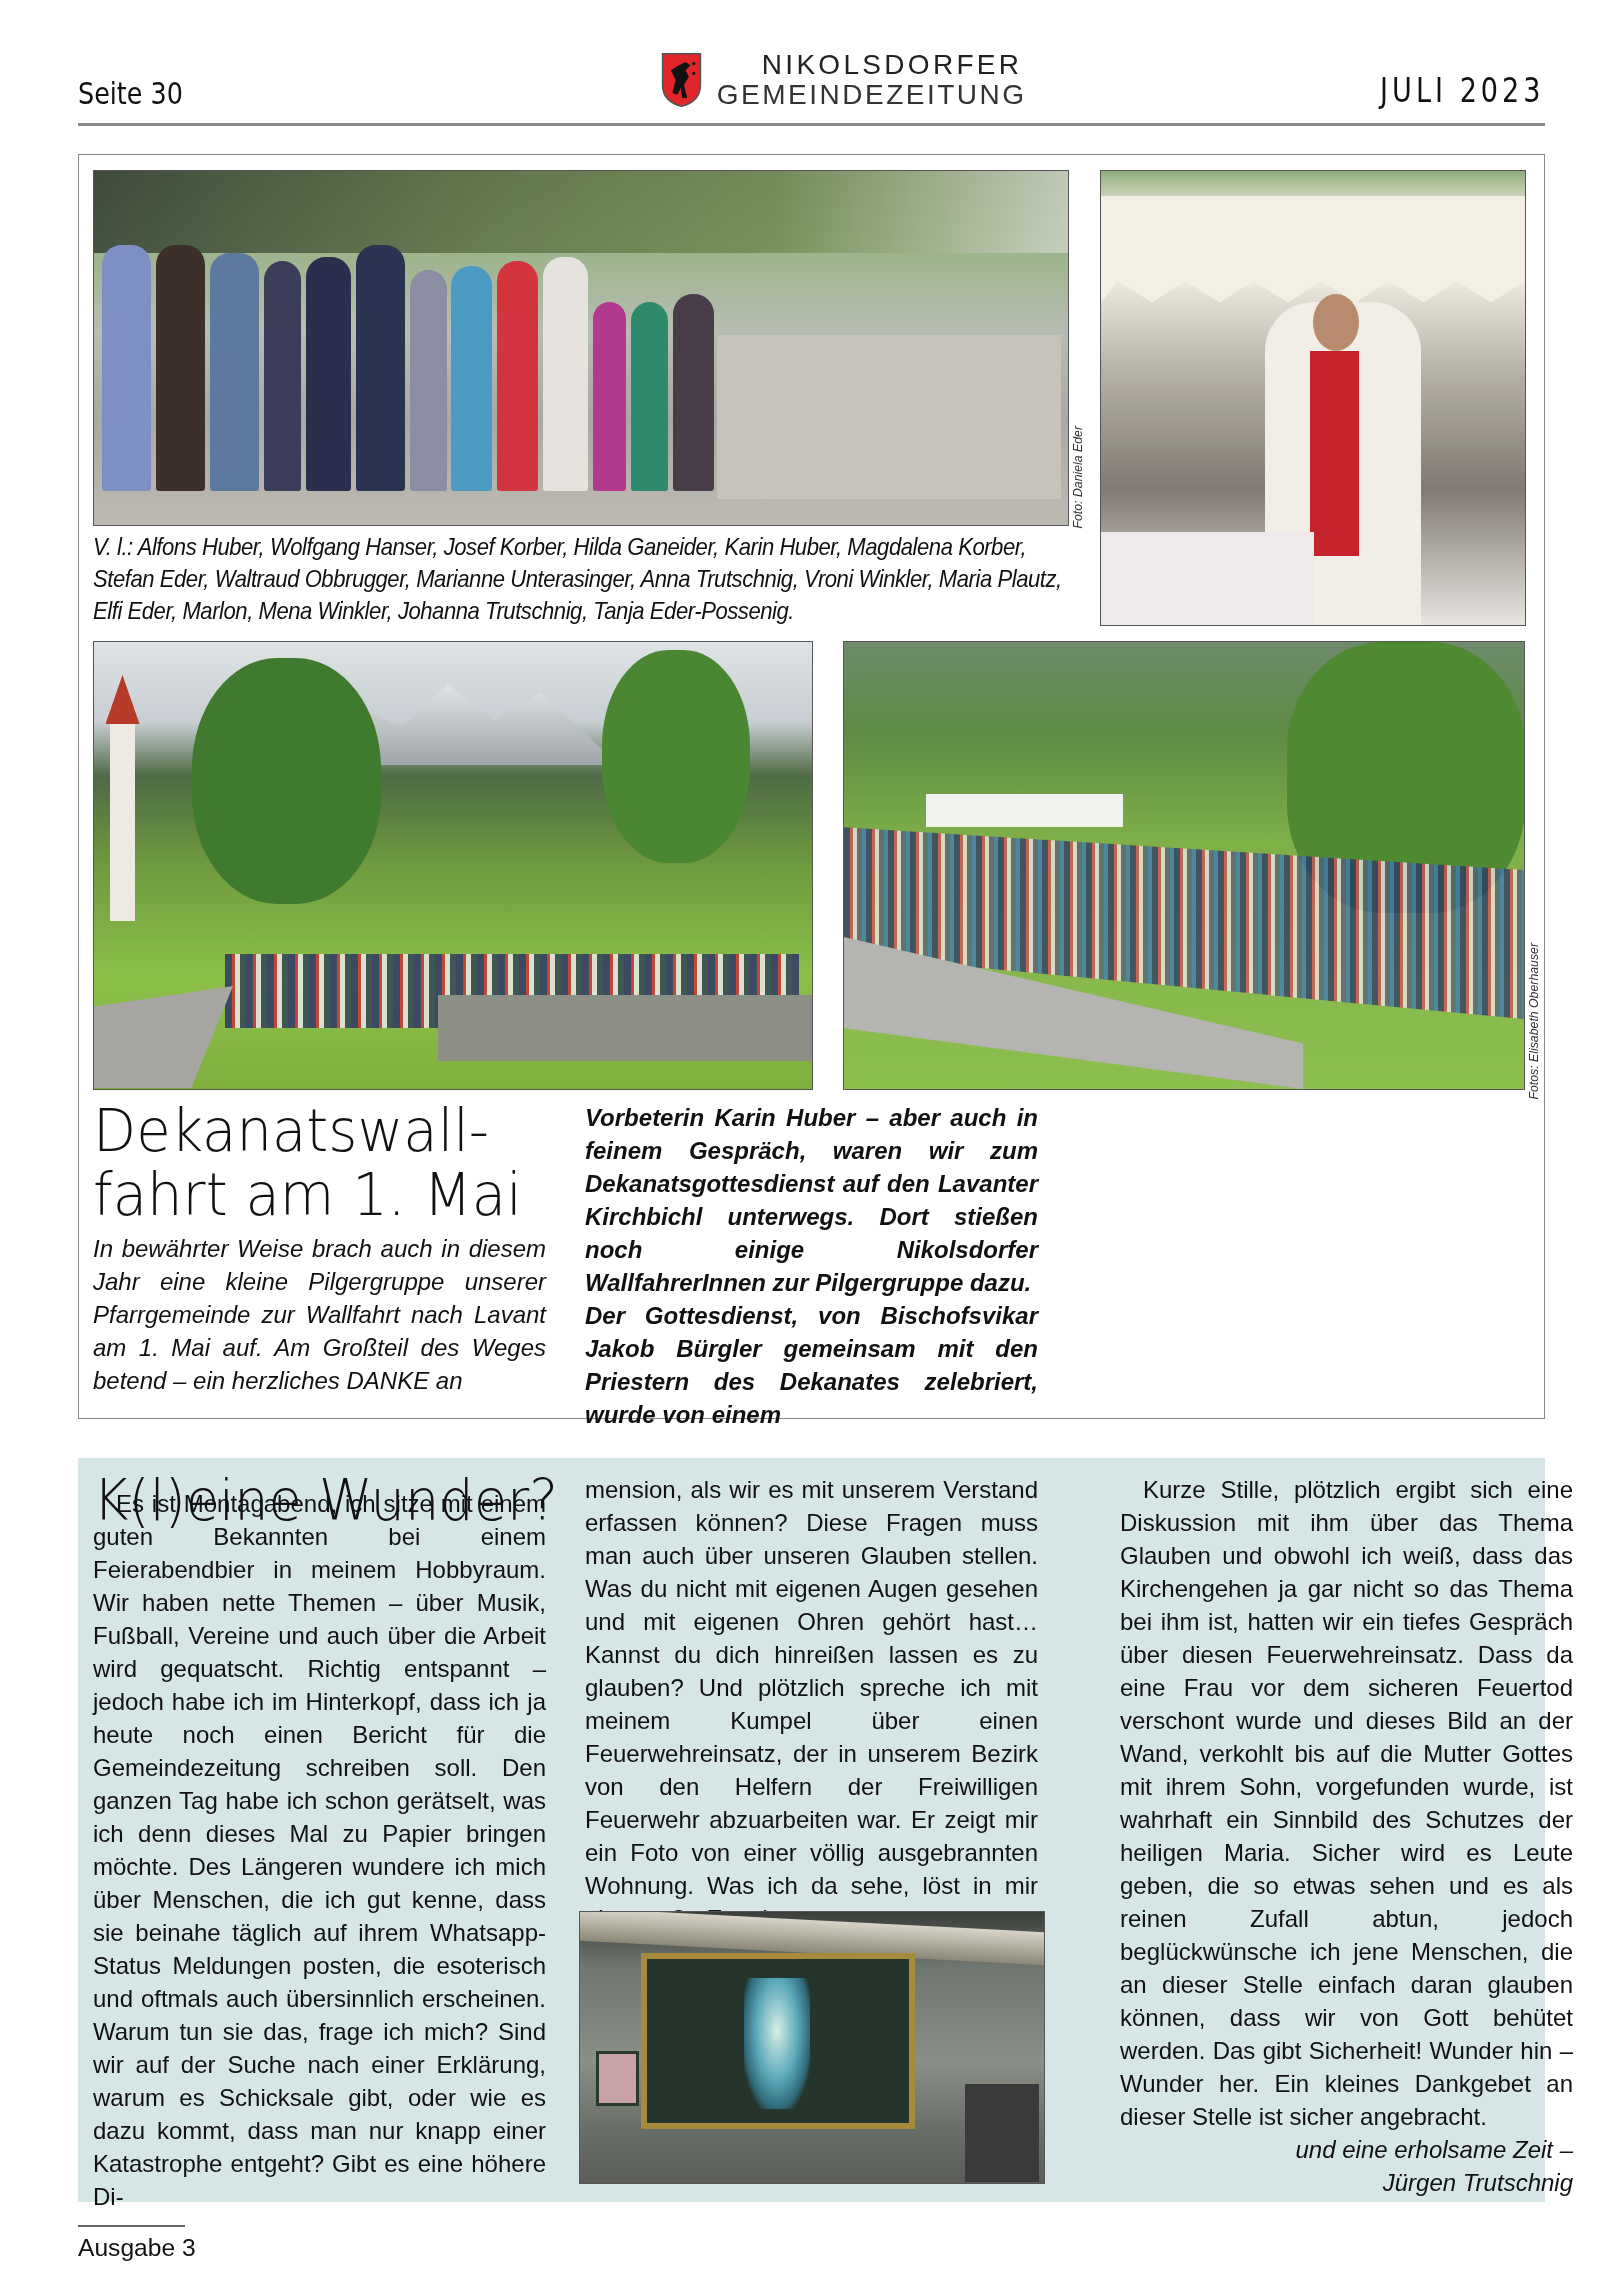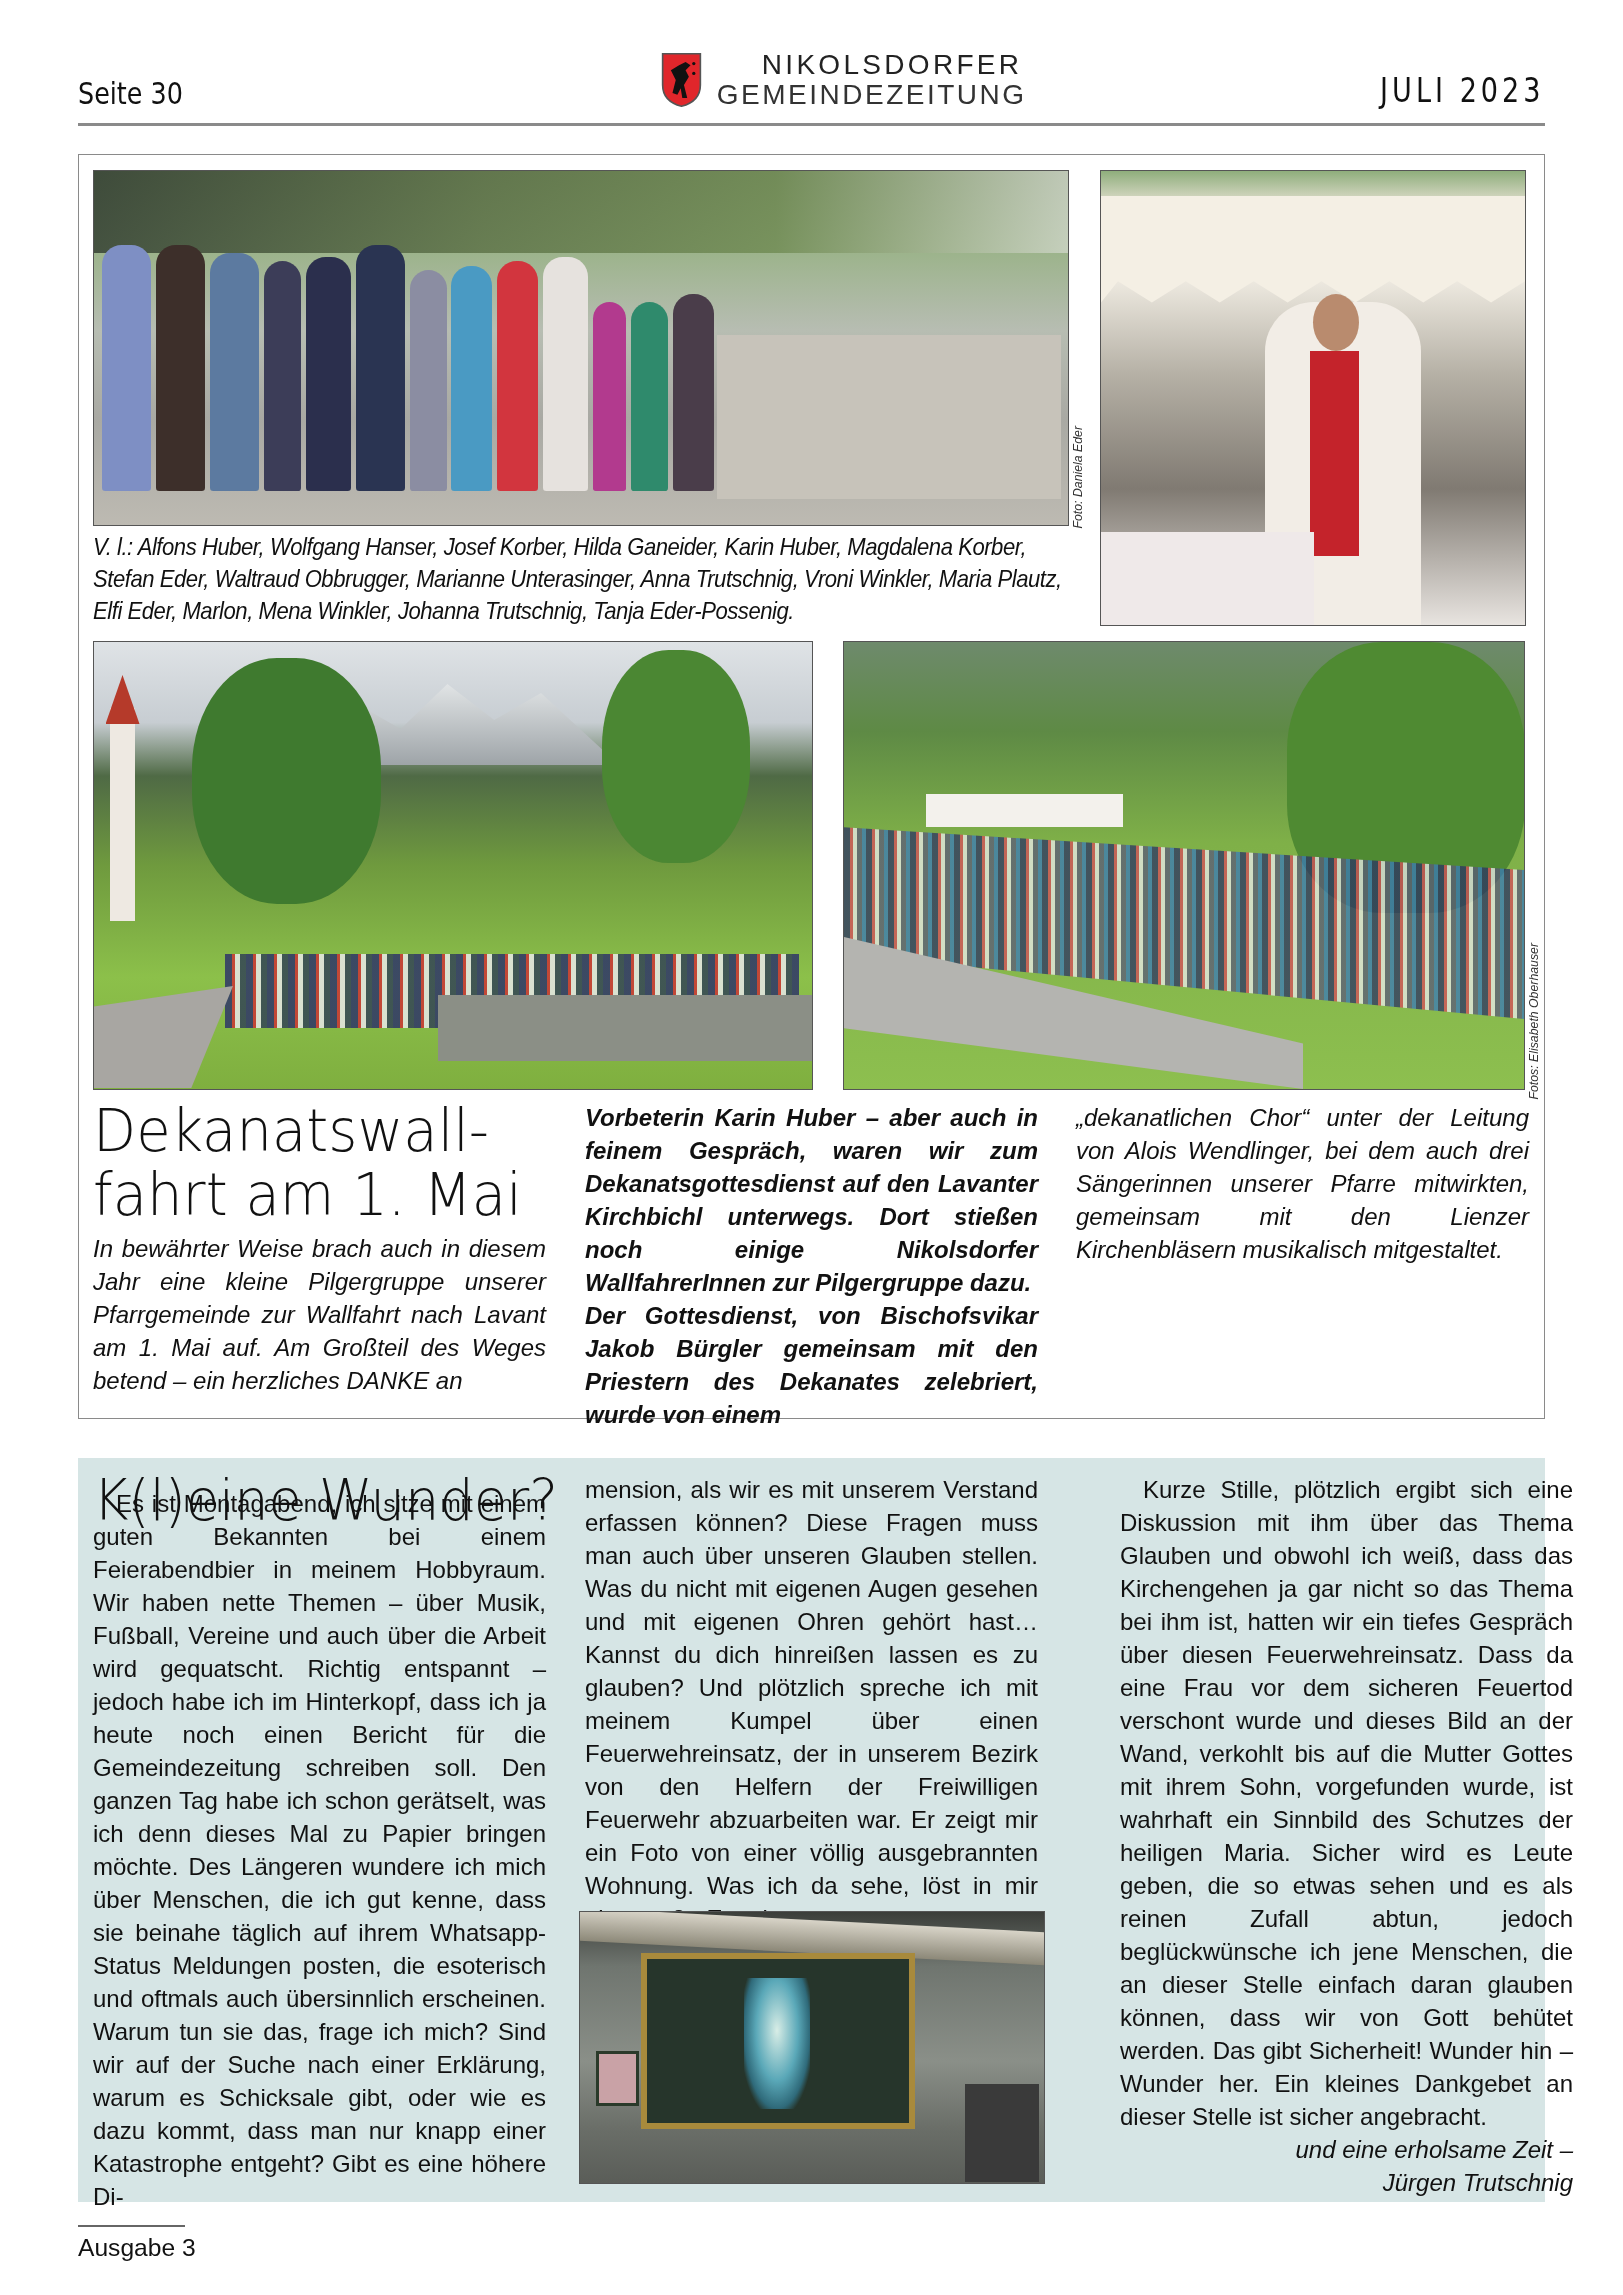--- a/index.html
+++ b/index.html
@@ -109,21 +109,20 @@
 </div>
 
 <div class="col-text" style="left:93px;top:1232px;width:453px;">
   <p>In bewährter Weise brach auch in diesem Jahr eine kleine Pilgergruppe unserer Pfarrgemeinde zur Wallfahrt nach Lavant am 1. Mai auf. Am Großteil des Weges betend – ein herzliches DANKE an</p>
 </div>
 <div class="col-text" style="left:585px;top:1101px;width:453px;font-weight:bold;">
   <p>Vorbeterin Karin Huber – aber auch in feinem Gespräch, waren wir zum Dekanatsgottesdienst auf den Lavanter Kirchbichl unterwegs. Dort stießen noch einige Nikolsdorfer WallfahrerInnen zur Pilgergruppe dazu.</p>
   <p>Der Gottesdienst, von Bischofsvikar Jakob Bürgler gemeinsam mit den Priestern des Dekanates zelebriert, wurde von einem</p>
 </div>
 <div class="col-text" style="left:1076px;top:1101px;width:453px;">
-  <p>„dekanatlichen Chor“ unter der Leitung von Alois Wendlinger, bei dem auch drei Sängerinnen unserer Pfarre mitwirkten, gemeinsam mit den Lienzer Kirchenbläsern musikalisch mitgestaltet.</p>
 </div>
 
 <div class="abs box2"></div>
 <div class="abs h-wun">K(l)eine Wunder?</div>
 
 <div class="col-body" style="left:93px;top:1487px;width:453px;">
   <p class="indent">Es ist Montagabend, ich sitze mit einem guten Bekannten bei einem Feierabendbier in meinem Hobbyraum. Wir haben nette Themen – über Musik, Fußball, Vereine und auch über die Arbeit wird gequatscht. Richtig entspannt – jedoch habe ich im Hinterkopf, dass ich ja heute noch einen Bericht für die Gemeindezeitung schreiben soll. Den ganzen Tag habe ich schon gerätselt, was ich denn dieses Mal zu Papier bringen möchte. Des Längeren wundere ich mich über Menschen, die ich gut kenne, dass sie beinahe täglich auf ihrem Whatsapp-Status Meldungen posten, die esoterisch und oftmals auch übersinnlich erscheinen. Warum tun sie das, frage ich mich? Sind wir auf der Suche nach einer Erklärung, warum es Schicksale gibt, oder wie es dazu kommt, dass man nur knapp einer Katastrophe entgeht? Gibt es eine höhere Di-</p>
 </div>
 <div class="col-body" style="left:585px;top:1473px;width:453px;">
   <p>mension, als wir es mit unserem Verstand erfassen können? Diese Fragen muss man auch über unseren Glauben stellen. Was du nicht mit eigenen Augen gesehen und mit eigenen Ohren gehört hast… Kannst du dich hinreißen lassen es zu glauben? Und plötzlich spreche ich mit meinem Kumpel über einen Feuerwehreinsatz, der in unserem Bezirk von den Helfern der Freiwilligen Feuerwehr abzuarbeiten war. Er zeigt mir ein Foto von einer völlig ausgebrannten Wohnung. Was ich da sehe, löst in mir eine große Emotion aus:</p>

